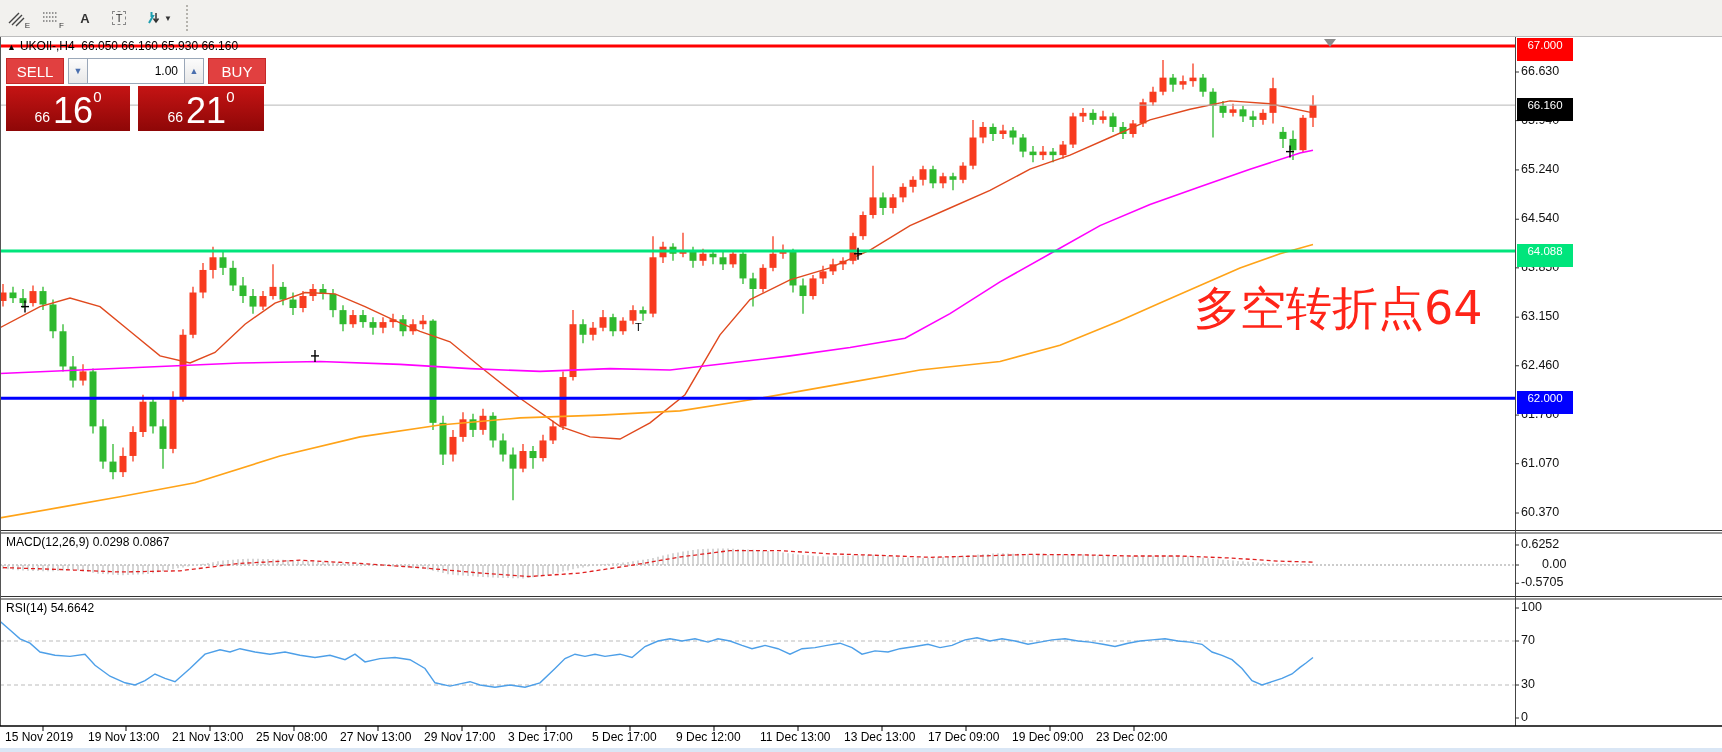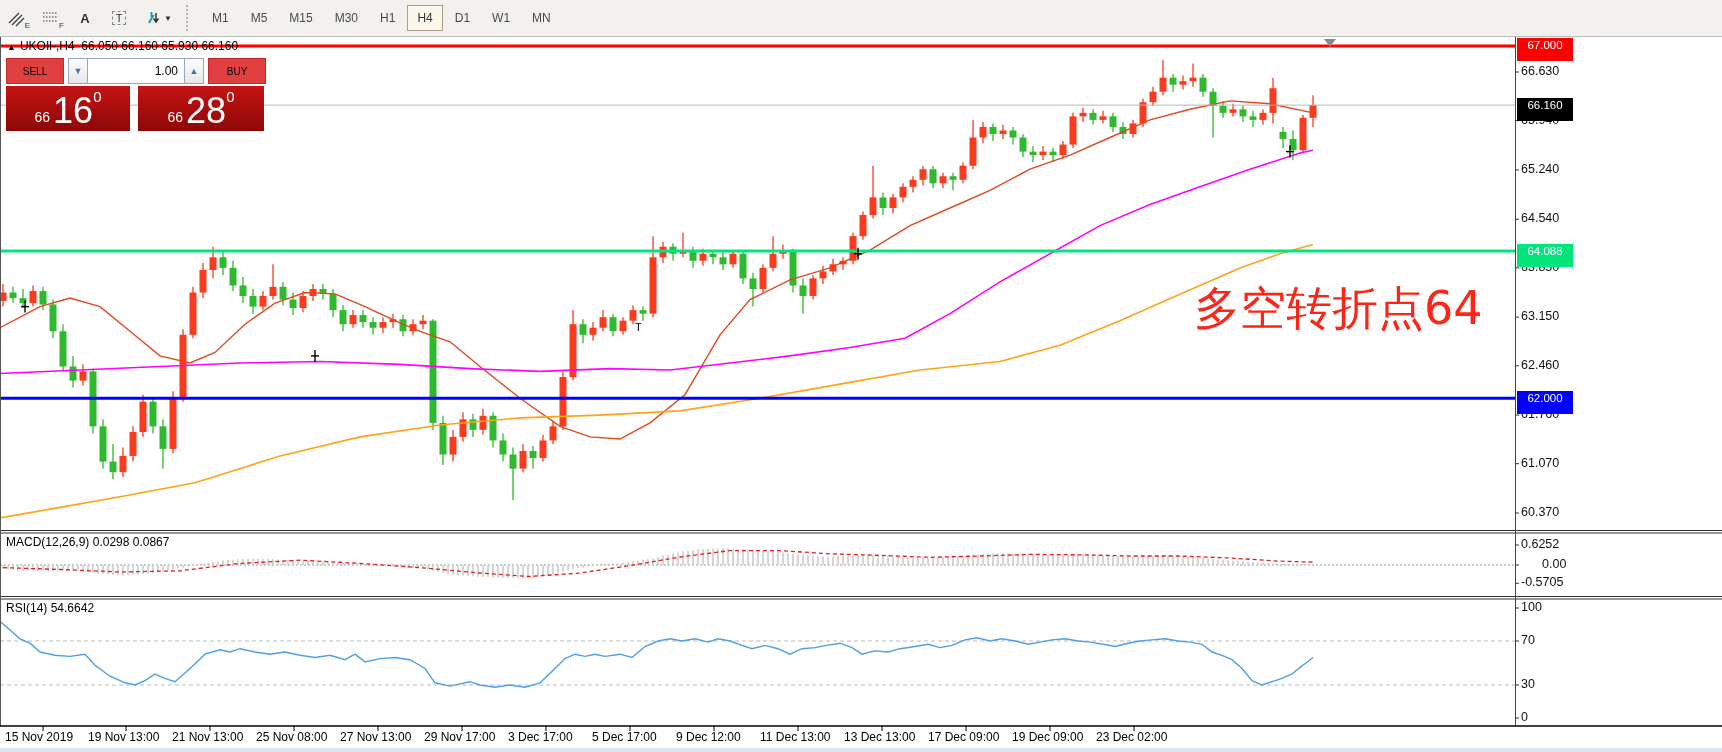--- a/index.html
+++ b/index.html
@@ -17,21 +17,21 @@
   .tf-btn.active{background:#fbf7ec;border:1px solid #aaa08b;color:#333;}
   .caret{font-size:8px;color:#333;margin-left:2px;}
   
   #chart-svg{position:absolute;left:0;top:0;z-index:1;}
   .abs{position:absolute;}
   #symbol-header{left:7px;top:39px;font-size:12px;color:#000;z-index:4;white-space:nowrap;}
   #symbol-header .tri{font-size:9px;margin-right:4px;}
   
   #trade-panel{left:6px;top:58px;width:260px;z-index:6;}
   #trade-row{display:flex;height:26px;}
-  .trade-btn{width:62px;background:#e14040;border:1px solid #c52828;color:#000000;font-size:10px;
+  .trade-btn{width:62px;background:#e14040;border:1px solid #c52828;color:#ffffff;font-size:15px;
              display:flex;align-items:center;justify-content:center;}
   .spin-btn{width:20px;background:linear-gradient(#fcfcfc,#e8e8e8);border:1px solid #9aa7b8;
             color:#4a6fae;font-size:9px;display:flex;align-items:center;justify-content:center;margin-left:4px;}
   .spin-btn.up{margin-left:0;margin-right:4px;}
   #volume-input{width:84px;border:1px solid #9aa7b8;border-left:none;border-right:none;
                 font-size:12px;text-align:right;padding:0 6px;color:#000;font-family:"Liberation Sans",sans-serif;}
   #tiles{display:flex;margin-top:2px;}
   .tile{height:42px;color:#fff;background:linear-gradient(180deg,#c51414,#8e0707);
         display:flex;align-items:flex-end;justify-content:center;padding-bottom:3px;}
   .tile.bid{width:124px;margin-right:8px;}
@@ -73,31 +73,20 @@
       <span style="border:1px dashed #888;padding:0 3px;font-size:11px;">T</span>
     </div>
     <div class="tb-icon" style="width:40px;">
       <svg width="18" height="16" viewBox="0 0 18 16">
         <path d="M5 13 L9 6 L7.5 6 L7.5 2" stroke="#1f9fb0" stroke-width="2" fill="none"></path>
         <path d="M12 3 L12 11 M9.5 8.5 L12 12 L14.5 8.5" stroke="#333" stroke-width="1.5" fill="none"></path>
       </svg>
         <span class="caret">▼</span>
     </div>
     <div class="tb-grip"></div>
-    <div id="tf-buttons" style="display:flex;">
-        <div class="tf-btn">M1</div>
-        <div class="tf-btn">M5</div>
-        <div class="tf-btn">M15</div>
-        <div class="tf-btn">M30</div>
-        <div class="tf-btn">H1</div>
-        <div class="tf-btn active">H4</div>
-        <div class="tf-btn">D1</div>
-        <div class="tf-btn">W1</div>
-        <div class="tf-btn">MN</div>
-      </div>
   </div>
 
   <svg id="chart-svg" width="1722" height="752">
       <line x1="3" x2="3" y1="284.05449999999985" y2="306.5984999999999" stroke="#f83b1f" stroke-width="1.3"></line>
       <rect x="-0.5" y="292.5084999999997" width="7" height="8.453999999999837" fill="#f83b1f"></rect>
       <line x1="13" x2="13" y1="286.87249999999983" y2="303.07599999999957" stroke="#2eb92e" stroke-width="1.3"></line>
       <rect x="9.5" y="292.5084999999997" width="7" height="5.635999999999854" fill="#2eb92e"></rect>
       <line x1="23" x2="23" y1="288.9859999999999" y2="308.0074999999996" stroke="#2eb92e" stroke-width="1.3"></line>
       <rect x="19.5" y="298.14449999999954" width="7" height="4.931500000000028" fill="#2eb92e"></rect>
       <line x1="33" x2="33" y1="285.4634999999996" y2="306.5984999999999" stroke="#f83b1f" stroke-width="1.3"></line>
@@ -696,21 +685,21 @@
       <div class="trade-btn">BUY</div>
     </div>
     <div id="tiles">
       <div class="tile bid">
         <span class="small">66</span>
           <span class="big">16</span>
           <span class="sup">0</span>
       </div>
       <div class="tile ask">
         <span class="small">66</span>
-          <span class="big">28</span>
+          <span class="big">21</span>
           <span class="sup">0</span>
       </div>
     </div>
   </div>
 
   <div class="abs" id="cn-annotation">多空转折点64</div>
 
   <div class="abs ind-header" style="left:6px;top:535px;">
     <span>MACD(12,26,9)</span>&nbsp;<span>0.0298 0.0867</span>
   </div>

